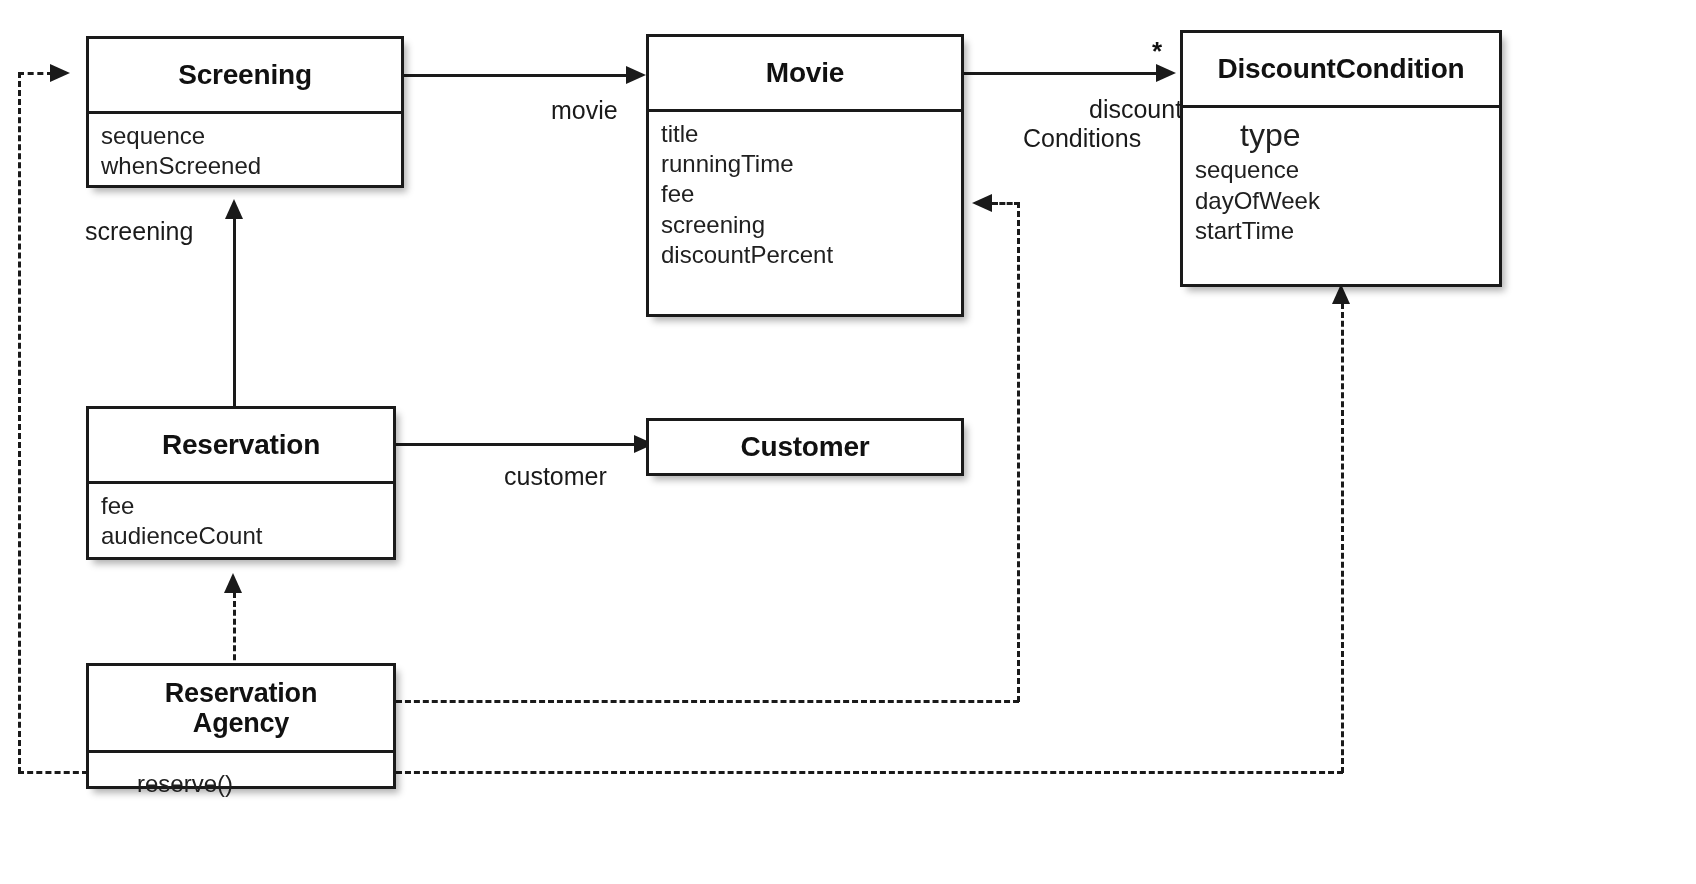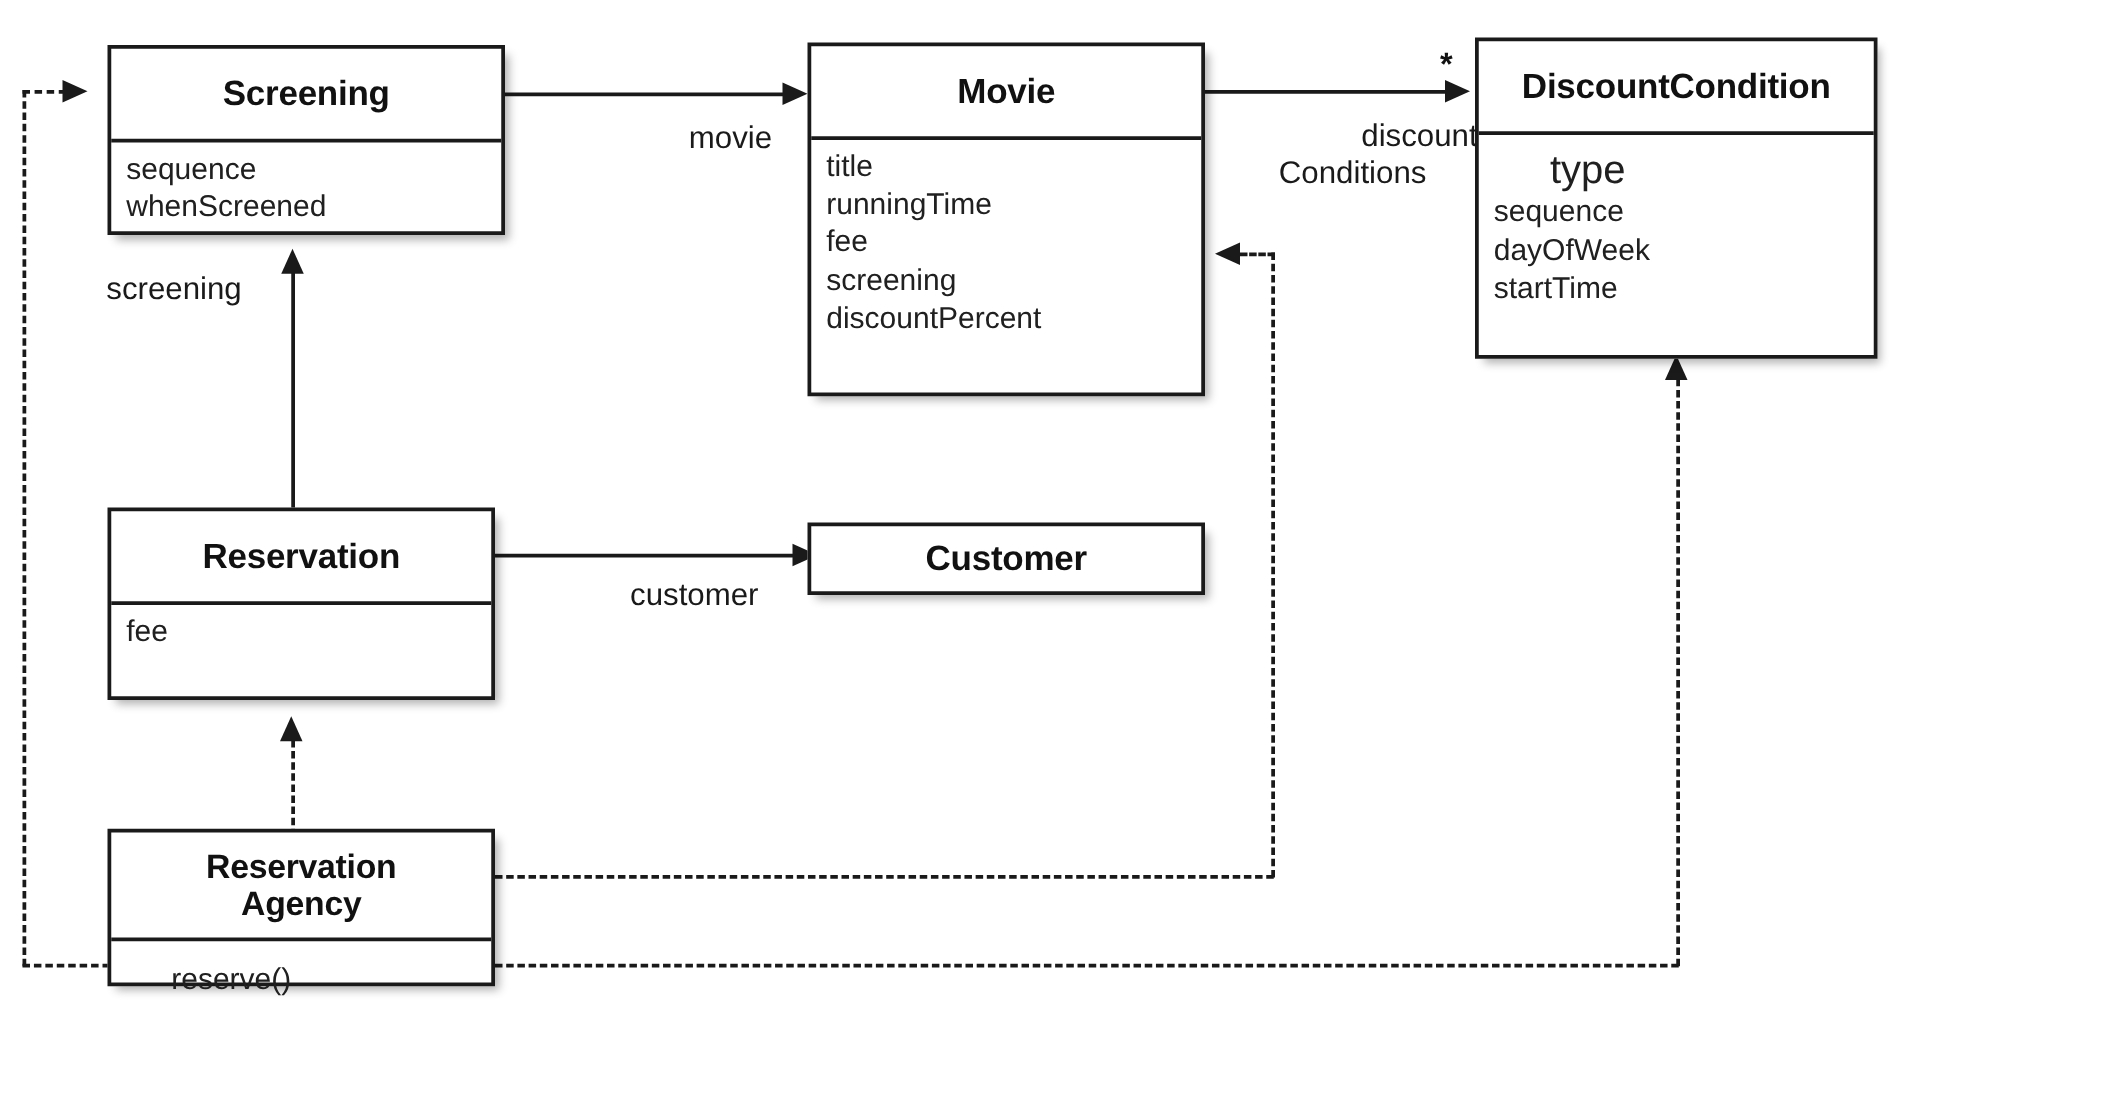--- a/index.html
+++ b/index.html
@@ -186,20 +186,21 @@
     </div>
   </div>
 
   <div class="uml-class" style="left:86px; top:406px; width:310px; height:154px;">
     <div class="uml-name" style="height:72px; font-size:28px;">
       <span>Reservation</span>
     </div>
     <div class="uml-divider"></div>
     <div class="uml-attrs">
       <div class="uml-attr" style="font-size:24px;">fee</div>
+      <div class="uml-attr" style="font-size:24px;">audienceCount</div>
     </div>
   </div>
 
   <div class="uml-class" style="left:646px; top:418px; width:318px; height:58px;">
     <div class="uml-name" style="height:52px; font-size:28px;">
       <span>Customer</span>
     </div>
   </div>
 
   <div class="uml-class" style="left:86px; top:663px; width:310px; height:126px;">

